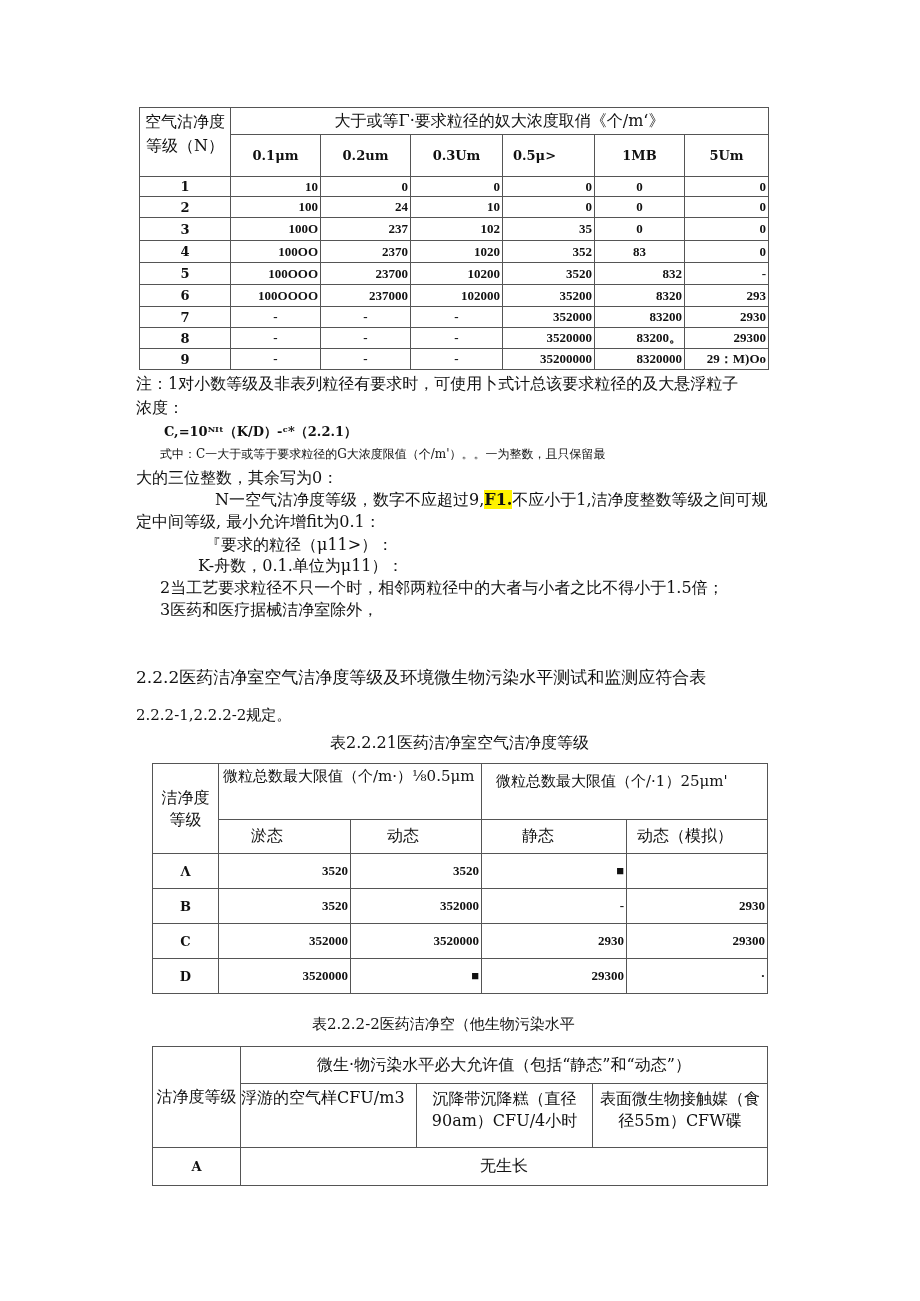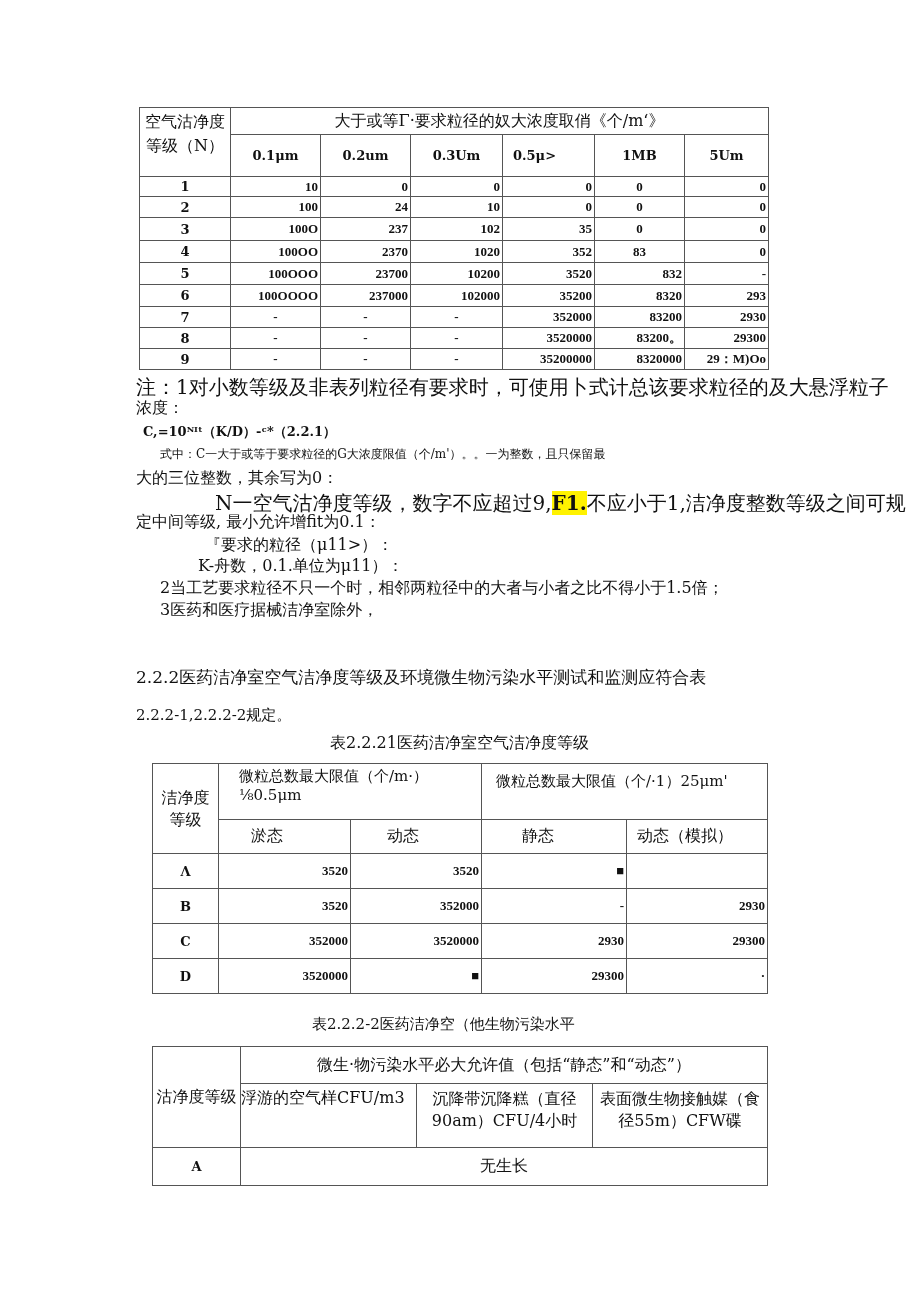--- a/index.html
+++ b/index.html
@@ -123,26 +123,26 @@
         <td class="num" style="text-align: center;">-</td>
         <td class="num" style="text-align: center;">-</td>
         <td class="num" style="text-align: center;">-</td>
         <td class="num">35200000</td>
         <td class="num">8320000</td>
         <td class="num">29：M)Oo</td>
       </tr>
     </tbody>
 </table>
 
-<div class="abs line" style="left:136px;top:374px;font-size:20px;">注：1对小数等级及非表列粒径有要求时，可使用卜式计总该要求粒径的及大悬浮粒子</div>
+<div class="abs line" style="left:136px;top:374px;font-size:16px;">注：1对小数等级及非表列粒径有要求时，可使用卜式计总该要求粒径的及大悬浮粒子</div>
 <div class="abs line" style="left:136px;top:398px;font-size:16px;">浓度：</div>
-<div class="abs line b" style="left:143px;top:423px;font-size:13px;">C,=10ᴺᴵᵗ（K/D）-ᶜ*（2.2.1）</div>
+<div class="abs line b" style="left:164px;top:423px;font-size:13px;">C,=10ᴺᴵᵗ（K/D）-ᶜ*（2.2.1）</div>
 <div class="abs line" style="left:160px;top:446px;font-size:12px;">式中：C一大于或等于要求粒径的G大浓度限值（个/m'）。。一为整数，且只保留最</div>
 <div class="abs line" style="left:136px;top:468px;font-size:16px;">大的三位整数，其余写为0：</div>
-<div class="abs line" style="left:215px;top:490px;font-size:20px;">
+<div class="abs line" style="left:215px;top:490px;font-size:16px;">
   <span>N一空气沽净度等级，数字不应超过9,</span><span class="hl b">F1.</span><span>不应小于1,洁净度整数等级之间可规</span>
 </div>
 <div class="abs line" style="left:136px;top:512px;font-size:16px;">定中间等级, 最小允许增fit为0.1：</div>
 <div class="abs line" style="left:205px;top:535px;font-size:16px;">『要求的粒径（μ11&gt;）：</div>
 <div class="abs line" style="left:198px;top:556px;font-size:16px;">K-舟数，0.1.单位为μ11）：</div>
 <div class="abs line" style="left:160px;top:578px;font-size:16px;">2当工艺要求粒径不只一个时，相邻两粒径中的大者与小者之比不得小于1.5倍；</div>
 <div class="abs line" style="left:160px;top:600px;font-size:16px;text-align:center;">3医药和医疗据械洁净室除外，</div>
 
 <div class="abs line" style="left:136px;top:666px;font-size:17px;">2.2.2医药洁净室空气洁净度等级及环境微生物污染水平测试和监测应符合表</div>
 <div class="abs line" style="left:136px;top:706px;font-size:15px;">2.2.2-1,2.2.2-2规定。</div>
@@ -155,21 +155,21 @@
       <col style="width:131px">
       <col style="width:145px">
       <col style="width:141px">
     </colgroup>
   <tbody>
       <tr style="height:56px">
     <td rowspan="2" class="ctr hdr" style="line-height:22px;">
       <div>洁净度</div>
           <div>等级</div>
     </td>
-    <td colspan="2" style="vertical-align:top;font-size:15px;padding-left:20px;padding-top:3px;">微粒总数最大限值（个/m·）⅛0.5μm</td>
+    <td colspan="2" style="vertical-align:top;font-size:15px;padding-left:4px;padding-top:3px;">微粒总数最大限值（个/m·）⅛0.5μm</td>
     <td colspan="2" style="vertical-align:top;font-size:15px;padding-left:14px;padding-top:8px;">微粒总数最大限值（个/·1）25μm'</td>
   </tr>
   <tr style="height:34px">
     <td class="hdr" style="padding-left:32px">淤态</td>
     <td class="hdr" style="padding-left:36px">动态</td>
     <td class="hdr" style="padding-left:40px">静态</td>
     <td class="hdr" style="padding-left:10px">动态（模拟）</td>
   </tr>
   </tbody>
     <tbody id="t2body">

